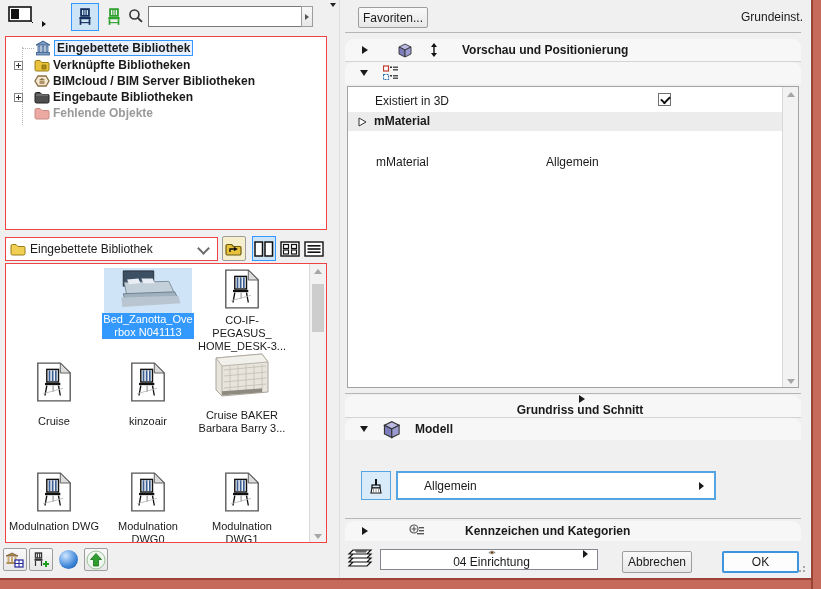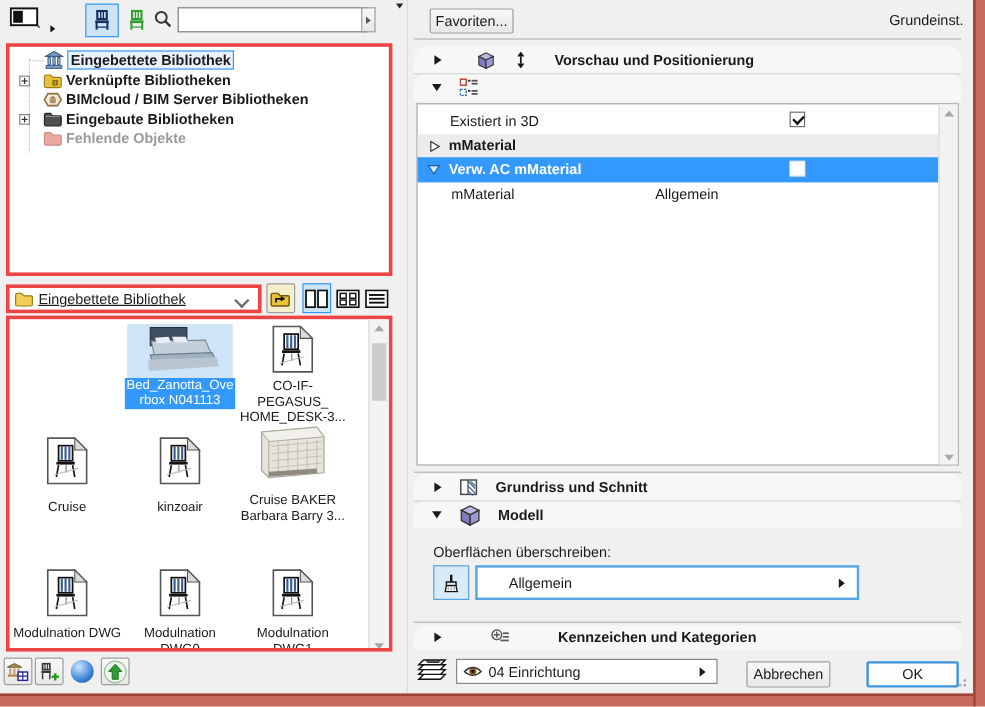--- a/index.html
+++ b/index.html
@@ -6,21 +6,21 @@
   body{font-family:"Liberation Sans","DejaVu Sans",sans-serif;font-size:12px;color:#1a1a1a;}
   #root{position:relative;width:821px;height:589px;background:#f0f0f0;overflow:hidden;}
   .abs{position:absolute;}
   .bold{font-weight:bold;}
   
   .frame-right{left:811px;top:0;width:10px;height:589px;background:#c66a5b;border-left:2px solid #9d4335;}
   .frame-bottom{left:0;top:578px;width:811px;height:11px;background:#c66a5b;border-top:2px solid #9d4335;}
   
   .btn{background:linear-gradient(#f9f9f9,#e7e7e7);border:1px solid #9d9d9d;border-radius:2px;
        display:flex;align-items:center;justify-content:center;cursor:default;box-sizing:border-box;}
-  .panel{background:#fff;border:3px solid #ef4444;box-sizing:border-box;text-decoration:underline;}
+  .panel{background:#fff;border:1px solid #ef4444;box-sizing:border-box;}
   .sep{height:1px;background:#b5b5b5;}
   .sep-lite{height:1px;background:#d4d4d4;}
   .tri-r{width:0;height:0;border-left:6px solid #1a1a1a;border-top:4px solid transparent;border-bottom:4px solid transparent;}
   .tri-d{width:0;height:0;border-top:6px solid #1a1a1a;border-left:4px solid transparent;border-right:4px solid transparent;}
   .tri-r-sm{width:0;height:0;border-left:4px solid #555;border-top:3px solid transparent;border-bottom:3px solid transparent;}
   .tri-d-sm{width:0;height:0;border-top:4px solid #222;border-left:3px solid transparent;border-right:3px solid transparent;}
   .sb{background:#f2f2f2;border-left:1px solid #d9d9d9;box-sizing:border-box;}
   .sb-arrow-up{width:0;height:0;border-bottom:5px solid #a6a6a6;border-left:4px solid transparent;border-right:4px solid transparent;margin:5px auto 0;}
   .sb-arrow-down{width:0;height:0;border-top:5px solid #a6a6a6;border-left:4px solid transparent;border-right:4px solid transparent;margin:5px auto 0;}
   .sb-thumb{position:absolute;left:2px;width:12px;background:#cdcdcd;}
@@ -464,60 +464,52 @@
       <div class="abs checkbox checked" style="left:310px;top:2px;"></div>
     </div>
 
     <div class="abs" style="left:0;top:25px;width:434px;height:19px;background:#ececec;">
       <svg class="abs" style="left:10px;top:5px;" width="9" height="10">
         <path d="M1 1 L8 5 L1 9 Z" fill="#fff" stroke="#333" stroke-width="1"></path>
       </svg>
       <span class="abs row-label bold" style="left:26px;top:2px;">mMaterial</span>
     </div>
 
-    <div class="abs" style="left:0;top:44px;width:434px;height:21px;background:#3399ff;color:#fff;">
-      <svg class="abs" style="left:8px;top:6px;" width="11" height="9">
-        <path d="M1 1 L10 1 L5.5 8 Z" fill="#d6e9fb" stroke="#1c5c9e" stroke-width="1"></path>
-      </svg>
-      <span class="abs row-label bold" style="left:26px;top:3px;">Verw. AC mMaterial</span>
-      <div class="abs checkbox" style="left:310px;top:3px;border-color:#e8e8e8;"></div>
-    </div>
 
     <div class="abs" style="left:0;top:65px;width:434px;height:20px;">
       <span class="abs row-label" style="left:28px;top:3px;">mMaterial</span>
       <span class="abs row-label" style="left:198px;top:3px;">Allgemein</span>
     </div>
 
     <div class="abs sb" style="right:0;top:0;width:16px;height:300px;">
       <div class="sb-arrow-up"></div>
       <div class="abs" style="bottom:3px;left:0;width:15px;">
           <div class="sb-arrow-down"></div>
         </div>
     </div>
   </div>
 
   <div class="abs sep" style="left:345px;top:393px;width:456px;"></div>
-  <div class="abs acc-header" style="top:395px;">
+  <div class="abs acc-header" style="top:395px;flex-direction:column;">
     <div class="tri-r" style="margin-left:17px;"></div>
     <svg width="16" height="16" style="margin-left:15px;">
         <use href="#sym-hatch"></use>
       </svg>
     <span class="acc-label" style="margin-left:14px;">Grundriss und Schnitt</span>
   </div>
   <div class="abs sep-lite" style="left:345px;top:417px;width:456px;"></div>
 
   <div class="abs acc-header" style="top:418px;">
     <div class="tri-d" style="margin-left:15px;"></div>
     <svg width="22" height="20" style="margin-left:14px;">
         <use href="#sym-cube"></use>
       </svg>
     <span class="acc-label" style="margin-left:11px;">Modell</span>
   </div>
 
-  <div class="abs" style="left:361px;top:453px;">Oberflächen überschreiben:</div>
   <div class="abs" style="left:361px;top:471px;width:30px;height:29px;background:#d9eaf8;border:1px solid #56a5e3;box-sizing:border-box;display:flex;align-items:center;justify-content:center;">
     <svg width="16" height="16">
         <use href="#sym-brush"></use>
       </svg>
   </div>
   <div class="abs" style="left:396px;top:471px;width:320px;height:29px;background:#fff;border:2px solid #56a5e3;box-sizing:border-box;display:flex;align-items:center;">
     <span style="margin-left:26px;">Allgemein</span>
     <div class="tri-r" style="position:absolute;right:10px;border-left-width:5px;"></div>
   </div>
 
@@ -526,21 +518,21 @@
     <div class="tri-r" style="margin-left:17px;"></div>
     <svg width="16" height="16" style="margin-left:15px;">
         <use href="#sym-tag"></use>
       </svg>
     <span class="acc-label" style="margin-left:14px;">Kennzeichen und Kategorien</span>
   </div>
 
   <svg class="abs" style="left:345px;top:548px;" width="30" height="20">
       <use href="#sym-layers"></use>
     </svg>
-  <div class="abs" style="left:380px;top:549px;width:218px;height:21px;background:#fff;border:1px solid #828790;box-sizing:border-box;display:flex;align-items:center;">
+  <div class="abs" style="left:380px;top:549px;width:218px;height:21px;background:#fff;border:1px solid #828790;box-sizing:border-box;display:flex;align-items:center;flex-direction:column;">
     <svg width="16" height="11" style="margin-left:5px;">
         <use href="#sym-eye"></use>
       </svg>
     <span style="margin-left:5px;">04 Einrichtung</span>
     <div class="tri-r" style="position:absolute;right:9px;border-left-width:5px;"></div>
   </div>
   <div class="abs btn" style="left:622px;top:551px;width:70px;height:22px;">
     <span>Abbrechen</span>
   </div>
   <div class="abs btn" style="left:722px;top:551px;width:77px;height:22px;border:2px solid #3f94de;background:#fdfdfd;">

